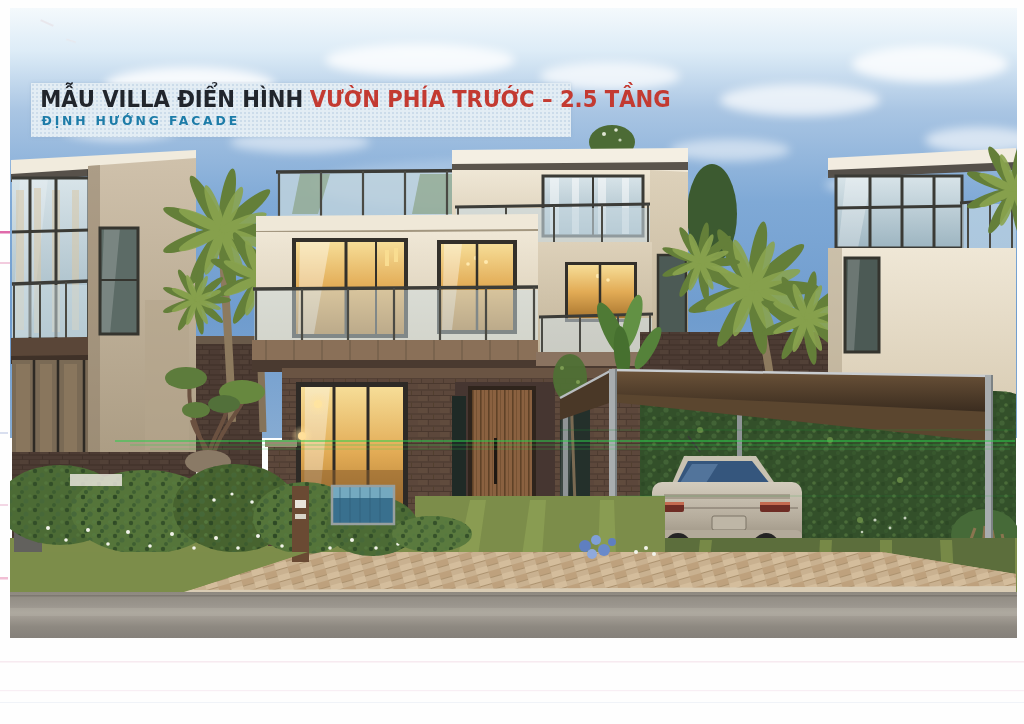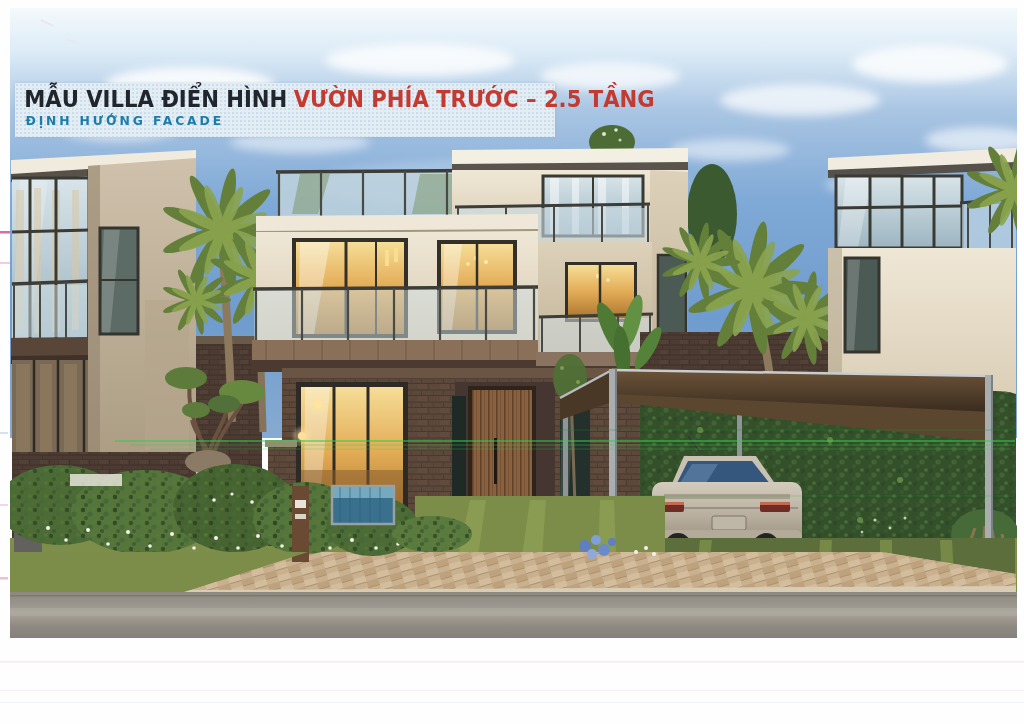--- a/index.html
+++ b/index.html
@@ -3,21 +3,21 @@
 <meta charset="utf-8">
 <style>
   html,body{margin:0;padding:0;}
   body{
     width:1024px;height:724px;position:relative;overflow:hidden;
     background:#fefefe;
     font-family:"Liberation Sans","DejaVu Sans",sans-serif;
   }
   #scene-svg{position:absolute;left:0;top:0;}
   .banner{
-    position:absolute;left:15px;top:83px;width:540px;height:54px;
+    position:absolute;left:31px;top:83px;width:540px;height:54px;
     background-color:var(--banner-bg,#e4eef5);
     background-image:radial-gradient(rgba(110,150,195,.20) 1px, rgba(0,0,0,0) 1.3px);
     background-size:4px 4px;
     box-shadow:0 0 3px rgba(130,160,190,.35);
     z-index:5;
   }
   .title-line{
     white-space:nowrap;font-weight:bold;font-size:23px;line-height:1.1;
     padding:4px 0 0 10px;letter-spacing:0px;
     transform:scaleX(.92);transform-origin:left center;

